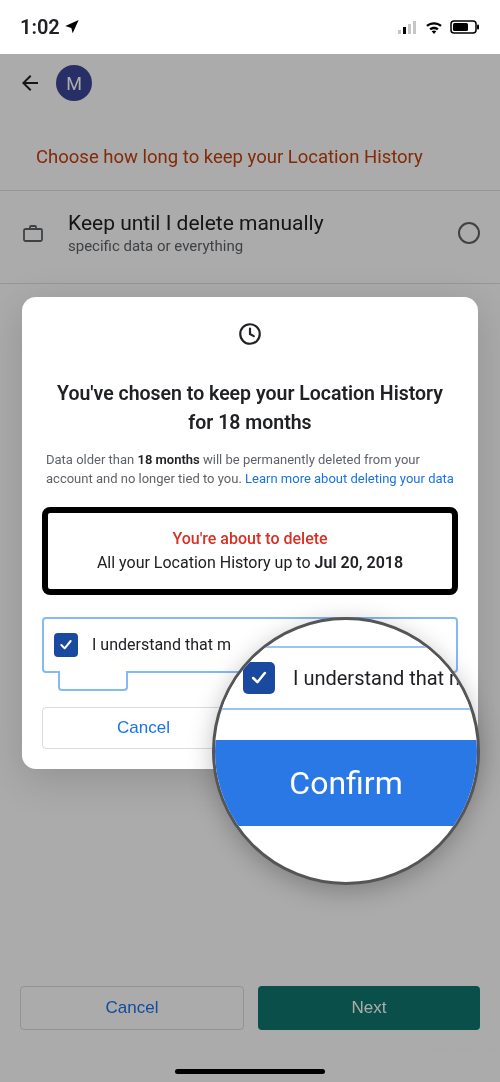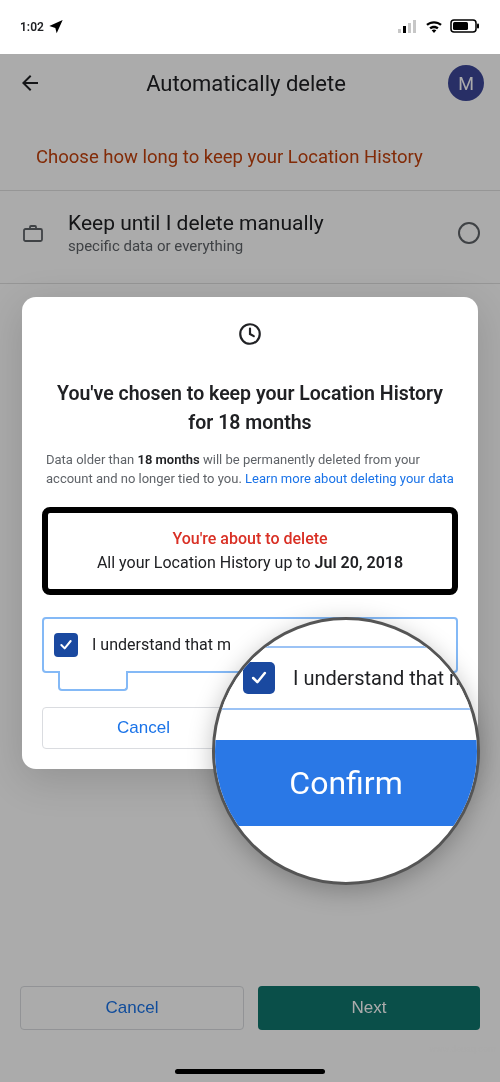--- a/index.html
+++ b/index.html
@@ -12,21 +12,21 @@
     overflow: hidden;
     color: #202124;
   }
 
   
   .status-bar {
     height: 54px;
     display: flex;
     justify-content: space-between;
     padding: 0 20px;
-    font-size: 12px;
+    font-size: 20px;
     font-weight: 600;
   }
   .status-left { display: flex; align-items: center; gap: 4px; }
   .status-right { display: flex; align-items: center; gap: 6px; }
 
   
   .bg-layer {
     position: absolute;
     top: 54px;
     left: 0;
@@ -293,21 +293,20 @@
   </div>
 </div>
 
 <div class="bg-layer">
   <div class="app-header">
     <div class="back-btn">
       <svg width="24" height="24" viewBox="0 0 24 24">
           <path d="M20 11H7.8l5.6-5.6L12 4l-8 8 8 8 1.4-1.4L7.8 13H20z" fill="#202124"></path>
         </svg>
     </div>
-    <div class="header-title">Automatically delete</div>
     <div class="avatar">
       <span>M</span>
     </div>
   </div>
 
   <div class="subtitle">Choose how long to keep your Location History</div>
   <div class="divider"></div>
 
   <div class="option-row">
     <div class="option-icon">

